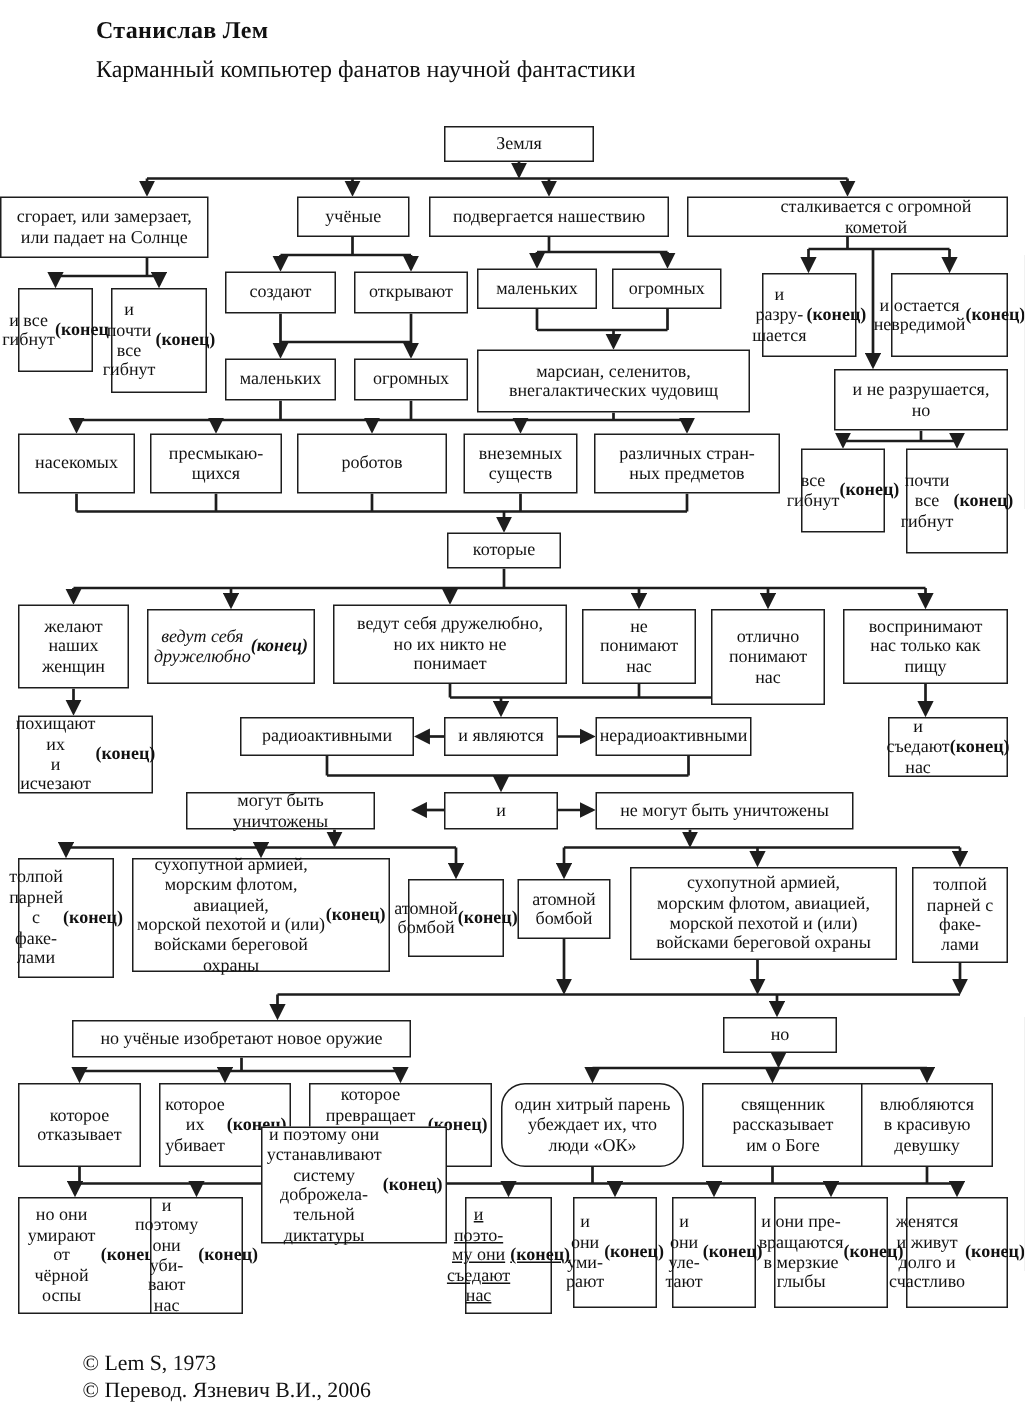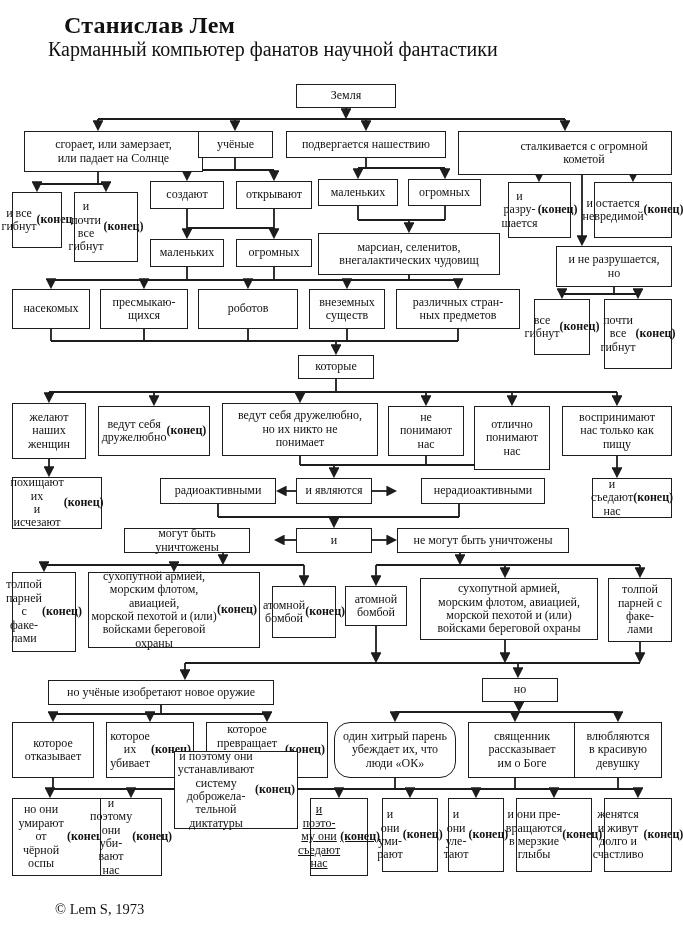--- a/index.html
+++ b/index.html
@@ -1,22 +1,22 @@
 <!DOCTYPE html>
 <html lang="ru"><head>
 <meta charset="utf-8">
 <style>
   html,body{margin:0;padding:0;background:#e8e8e8;}
   .page{
     position:relative;width:683px;height:940px;background:#ffffff;
     font-family:"Liberation Serif","DejaVu Serif",serif;color:#111;
     overflow:hidden;margin:0 auto;
   }
-  .author{position:absolute;left:64px;top:12px;font-size:24px;font-weight:bold;letter-spacing:.2px;}
-  .subtitle{position:absolute;left:48px;top:38px;font-size:20px;}
+  .author{position:absolute;left:64px;top:12px;font-size:16px;font-weight:bold;letter-spacing:.2px;}
+  .subtitle{position:absolute;left:64px;top:38px;font-size:16px;}
   .wires{position:absolute;left:0;top:0;z-index:1;pointer-events:none;}
   .node{
     position:absolute;z-index:2;box-sizing:border-box;background:#fff;
     border:1.6px solid #1d1d1d;display:flex;align-items:center;justify-content:center;
     text-align:center;font-size:12px;line-height:1.12;padding:1px 2px;
   }
   .footer{position:absolute;left:55px;font-size:14.5px;z-index:2;}
   .f1{top:901px;} .f2{top:919px;}
 </style>
 </head>
@@ -95,24 +95,24 @@
       <path d="M131,789 L131,796" fill="none" stroke="#1d1d1d" stroke-width="1.8" marker-end="url(#arr)"></path>
       <path d="M236,789 L236,796" fill="none" stroke="#1d1d1d" stroke-width="1.8" marker-end="url(#arr)"></path>
       <path d="M339,789 L339,796" fill="none" stroke="#1d1d1d" stroke-width="1.8" marker-end="url(#arr)"></path>
       <path d="M410,789 L410,796" fill="none" stroke="#1d1d1d" stroke-width="1.8" marker-end="url(#arr)"></path>
       <path d="M476,789 L476,796" fill="none" stroke="#1d1d1d" stroke-width="1.8" marker-end="url(#arr)"></path>
       <path d="M554,789 L554,796" fill="none" stroke="#1d1d1d" stroke-width="1.8" marker-end="url(#arr)"></path>
       <path d="M638,789 L638,796" fill="none" stroke="#1d1d1d" stroke-width="1.8" marker-end="url(#arr)"></path>
     </svg>
   <div id="nodes-layer">
       <div class="node" style="left: 296px; top: 84px; width: 100px; height: 24px;">Земля</div>
-      <div class="node" style="left: 24px; top: 131px; width: 179px; height: 41px;">сгорает, или замерзает,<br>или падает на Солнце</div>
+      <div class="node" style="left: 0; top: 131px; width: 139px; height: 41px;">сгорает, или замерзает,<br>или падает на Солнце</div>
       <div class="node" style="left: 198px; top: 131px; width: 75px; height: 27px;">учёные</div>
       <div class="node" style="left: 286px; top: 131px; width: 160px; height: 27px;">подвергается нашествию</div>
-      <div class="node" style="left: 458px; top: 131px; width: 214px; height: 44px; padding-left: 40px;">сталкивается с огромной кометой</div>
+      <div class="node" style="left: 458px; top: 131px; width: 214px; height: 27px; padding-left: 40px;">сталкивается с огромной кометой</div>
       <div class="node" style="left: 12px; top: 192px; width: 50px; height: 56px;">и все<br>гибнут<br><b>(конец</b></div>
       <div class="node" style="left: 74px; top: 192px; width: 64px; height: 70px;">и почти<br>все<br>гибнут<br><b>(конец)</b></div>
       <div class="node" style="left: 150px; top: 181px; width: 74px; height: 28px;">создают</div>
       <div class="node" style="left: 236px; top: 181px; width: 76px; height: 28px;">открывают</div>
       <div class="node" style="left: 318px; top: 179px; width: 80px; height: 27px;">маленьких</div>
       <div class="node" style="left: 408px; top: 179px; width: 73px; height: 27px;">огромных</div>
       <div class="node" style="left: 508px; top: 182px; width: 63px; height: 56px;">и разру-<br>шается<br><b>(конец)</b></div>
       <div class="node" style="left: 594px; top: 182px; width: 78px; height: 56px;">и остается<br>невредимой<br><b>(конец)</b></div>
       <div class="node" style="left: 150px; top: 239px; width: 74px; height: 28px;">маленьких</div>
       <div class="node" style="left: 236px; top: 239px; width: 76px; height: 28px;">огромных</div>
@@ -120,29 +120,29 @@
       <div class="node" style="left: 556px; top: 246px; width: 116px; height: 41px;">и не разрушается,<br>но</div>
       <div class="node" style="left: 12px; top: 289px; width: 78px; height: 40px;">насекомых</div>
       <div class="node" style="left: 100px; top: 289px; width: 88px; height: 40px;">пресмыкаю-<br>щихся</div>
       <div class="node" style="left: 198px; top: 289px; width: 100px; height: 40px;">роботов</div>
       <div class="node" style="left: 309px; top: 289px; width: 76px; height: 40px;">внеземных<br>существ</div>
       <div class="node" style="left: 396px; top: 289px; width: 124px; height: 40px;">различных стран-<br>ных предметов</div>
       <div class="node" style="left: 534px; top: 299px; width: 56px; height: 56px;">все<br>гибнут<br><b>(конец)</b></div>
       <div class="node" style="left: 604px; top: 299px; width: 68px; height: 70px;">почти<br>все<br>гибнут<br><b>(конец)</b></div>
       <div class="node" style="left: 298px; top: 355px; width: 76px; height: 24px;">которые</div>
       <div class="node" style="left: 12px; top: 403px; width: 74px; height: 56px;">желают<br>наших<br>женщин</div>
-      <div class="node" style="left: 98px; top: 406px; width: 112px; height: 50px;">ведут себя<br>дружелюбно<br><b>(конец)</b></div>
+      <div class="node" style="left: 98px; top: 406px; width: 112px; height: 50px; font-style: italic;">ведут себя<br>дружелюбно<br><b>(конец)</b></div>
       <div class="node" style="left: 222px; top: 403px; width: 156px; height: 53px;">ведут себя дружелюбно,<br>но их никто не<br>понимает</div>
       <div class="node" style="left: 388px; top: 406px; width: 76px; height: 50px;">не<br>понимают<br>нас</div>
       <div class="node" style="left: 474px; top: 406px; width: 76px; height: 64px;">отлично<br>понимают<br>нас</div>
       <div class="node" style="left: 562px; top: 406px; width: 110px; height: 50px;">воспринимают<br>нас только как<br>пищу</div>
       <div class="node" style="left: 12px; top: 477px; width: 90px; height: 52px;">похищают их<br>и исчезают<br><b>(конец)</b></div>
       <div class="node" style="left: 160px; top: 478px; width: 116px; height: 26px;">радиоактивными</div>
       <div class="node" style="left: 296px; top: 478px; width: 76px; height: 26px;">и являются</div>
-      <div class="node" style="left: 397px; top: 478px; width: 124px; height: 26px; margin-left: 24px;">нерадиоактивными</div>
+      <div class="node" style="left: 397px; top: 478px; width: 104px; height: 26px;">нерадиоактивными</div>
       <div class="node" style="left: 592px; top: 478px; width: 80px; height: 40px;">и съедают<br>нас <b>(конец)</b></div>
       <div class="node" style="left: 124px; top: 528px; width: 126px; height: 25px;">могут быть уничтожены</div>
       <div class="node" style="left: 296px; top: 528px; width: 76px; height: 25px;">и</div>
       <div class="node" style="left: 397px; top: 528px; width: 172px; height: 25px;">не могут быть уничтожены</div>
       <div class="node" style="left: 12px; top: 572px; width: 64px; height: 80px;">толпой<br>парней с<br>факе-<br>лами<br><b>(конец)</b></div>
       <div class="node" style="left: 88px; top: 572px; width: 172px; height: 76px;">сухопутной армией,<br>морским флотом, авиацией,<br>морской пехотой и (или)<br>войсками береговой охраны<br><b>(конец)</b></div>
       <div class="node" style="left: 272px; top: 586px; width: 64px; height: 52px;">атомной<br>бомбой<br><b>(конец)</b></div>
       <div class="node" style="left: 345px; top: 586px; width: 62px; height: 40px;">атомной<br>бомбой</div>
       <div class="node" style="left: 420px; top: 578px; width: 178px; height: 62px;">сухопутной армией,<br>морским флотом, авиацией,<br>морской пехотой и (или)<br>войсками береговой охраны</div>
       <div class="node" style="left: 608px; top: 578px; width: 64px; height: 64px;">толпой<br>парней с<br>факе-<br>лами</div>
@@ -157,13 +157,14 @@
       <div class="node" style="left: 12px; top: 798px; width: 98px; height: 78px;">но они<br>умирают от<br>чёрной<br>оспы<br><b>(конец)</b></div>
       <div class="node" style="left: 100px; top: 798px; width: 62px; height: 78px;">и<br>поэтому<br>они уби-<br>вают нас<br><b>(конец)</b></div>
       <div class="node" style="left: 174px; top: 751px; width: 124px; height: 78px;">и поэтому они<br>устанавливают<br>систему доброжела-<br>тельной диктатуры<br><b>(конец)</b></div>
       <div class="node" style="left: 310px; top: 798px; width: 58px; height: 78px; text-decoration: underline;">и поэто-<br>му они<br>съедают<br>нас<br><b>(конец)</b></div>
       <div class="node" style="left: 382px; top: 798px; width: 56px; height: 74px;">и<br>они<br>уми-<br>рают<br><b>(конец)</b></div>
       <div class="node" style="left: 448px; top: 798px; width: 56px; height: 74px;">и<br>они<br>уле-<br>тают<br><b>(конец)</b></div>
       <div class="node" style="left: 516px; top: 798px; width: 76px; height: 74px;">и они пре-<br>вращаются<br>в мерзкие<br>глыбы<br><b>(конец)</b></div>
       <div class="node" style="left: 604px; top: 798px; width: 68px; height: 74px;">женятся<br>и живут<br>долго и<br>счастливо<br><b>(конец)</b></div>
     </div>
   <div class="footer f1">© Lem S, 1973</div>
+  <div class="footer f2">© Перевод. Язневич В.И., 2006</div>
 </div>
 
 </body></html>

